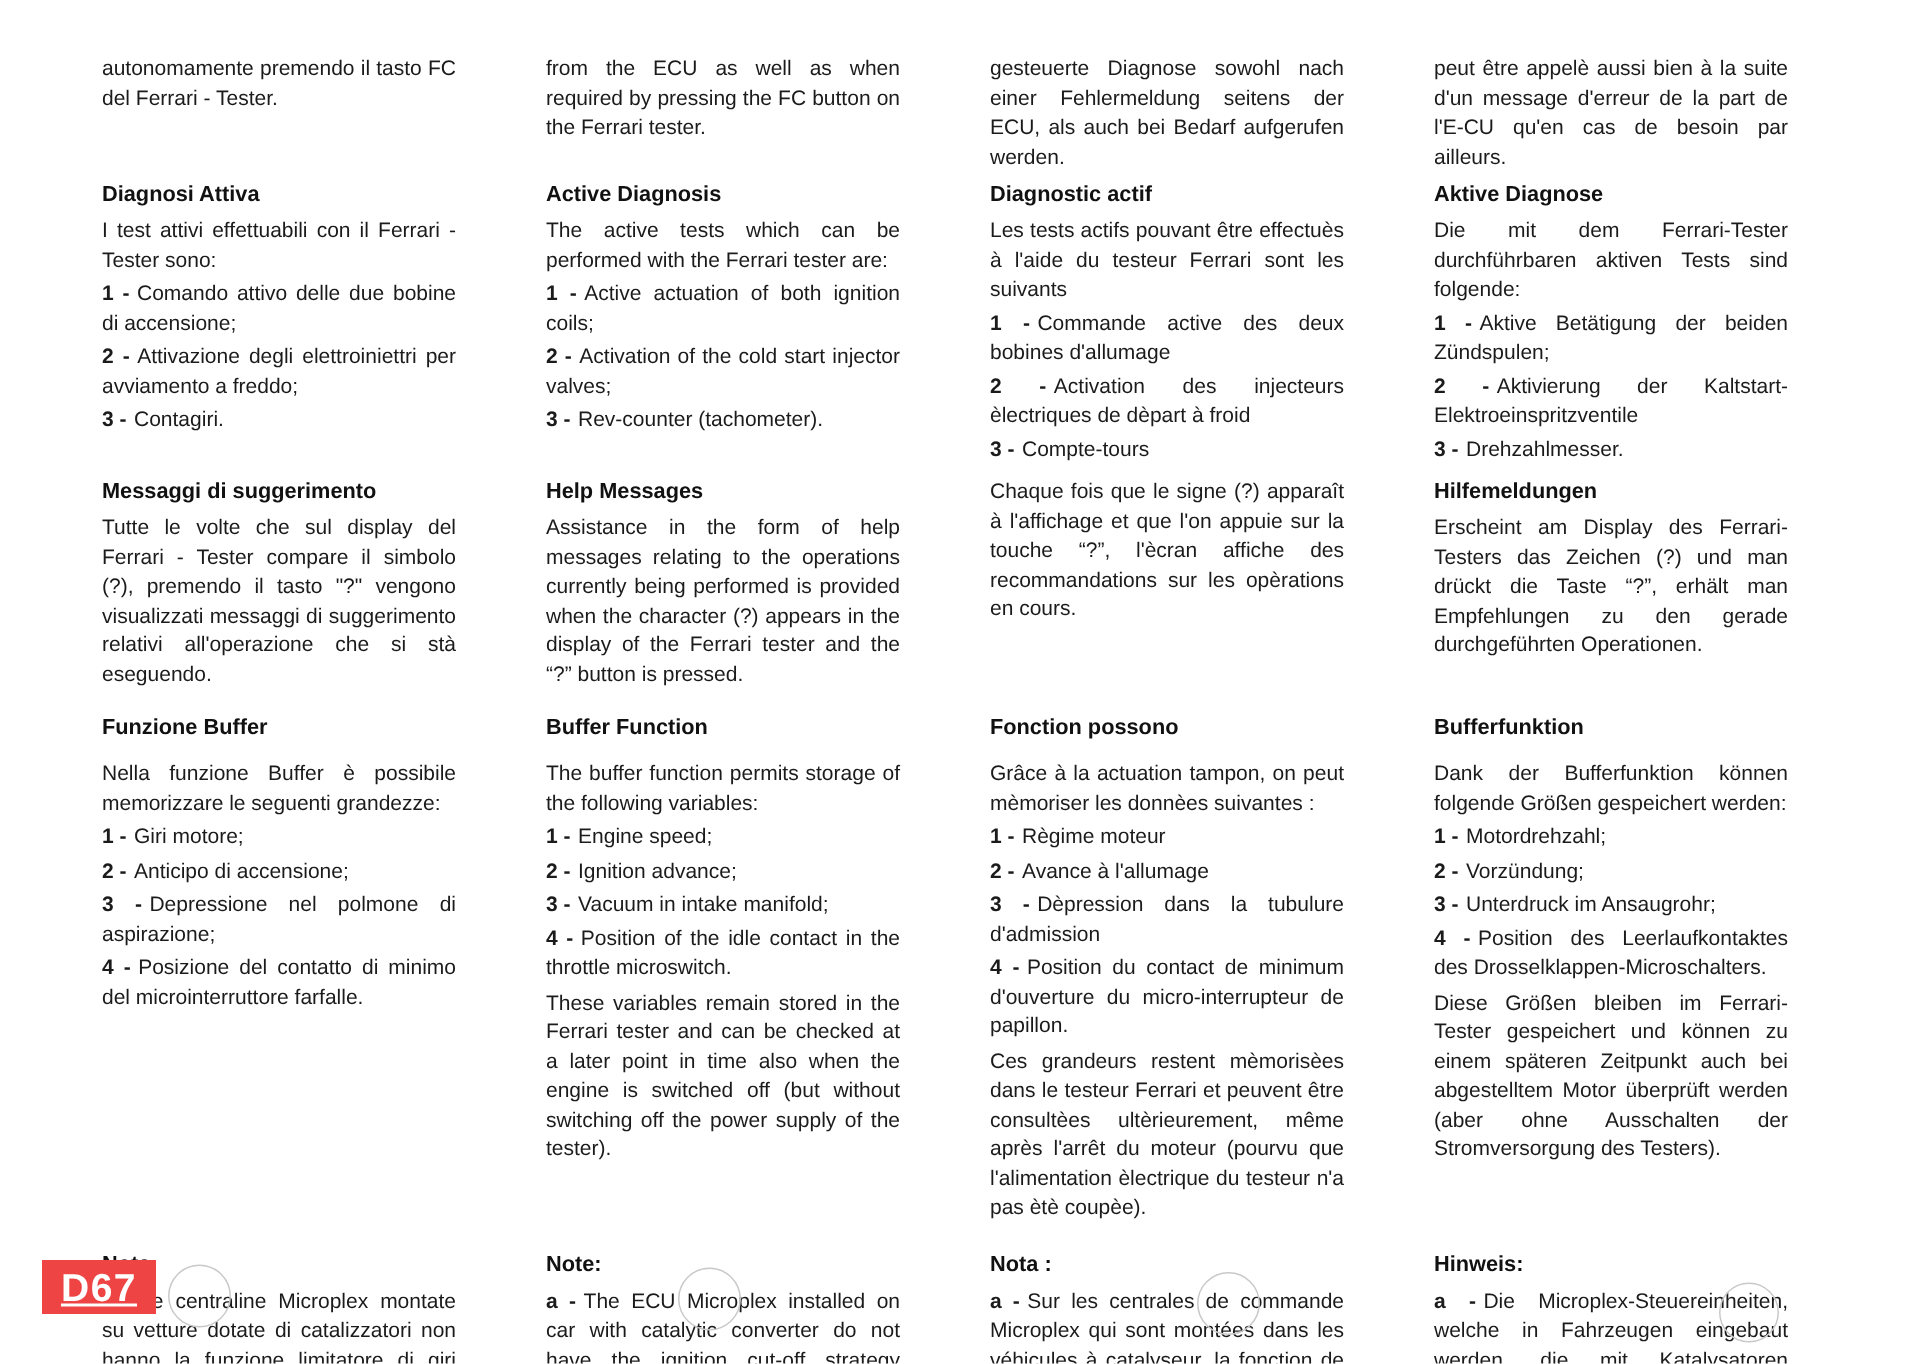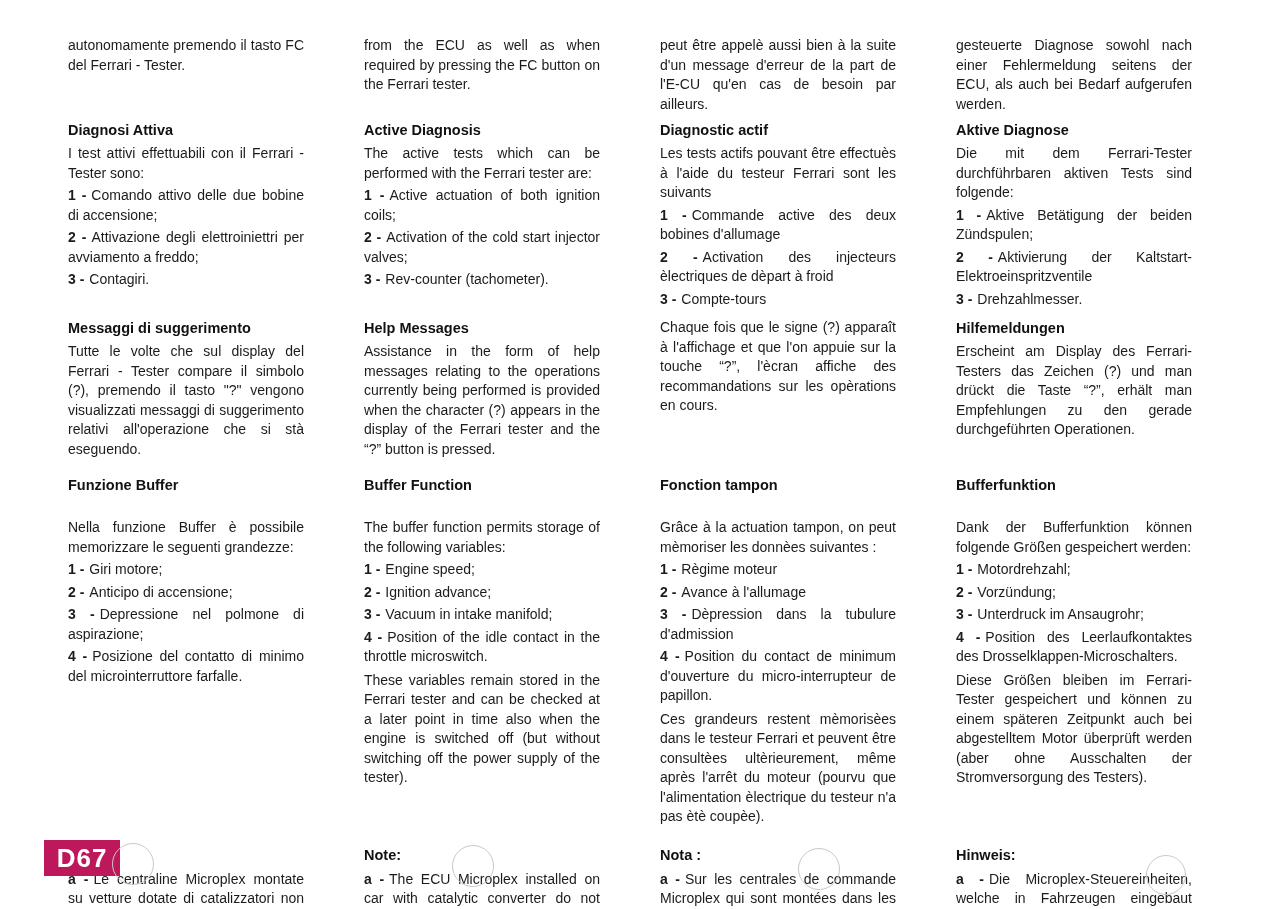--- a/index.html
+++ b/index.html
@@ -15,37 +15,38 @@
   .grid{
     position:absolute;left:68px;top:36px;width:1124px;
     display:grid;
     grid-template-columns:repeat(4,236px);
     column-gap:60px;
     row-gap:6px;
   }
   .cell{min-width:0;}
   p{margin:0;font-size:14px;line-height:19.5px;text-align:justify;}
   h3{margin:0 0 4px 0;font-size:14.5px;line-height:20px;font-weight:bold;color:#111;text-align:left;}
-  .h-buffer{margin-bottom:23px;}
+  .h-buffer{margin-bottom:11px;}
   .lead{margin-bottom:2px;}
   .item{margin-top:3px;}
   .num{font-weight:bold;margin-right:5px;}
   .after-items{margin-top:4px;}
   .r-help{padding-top:3px;}
   .r-buffer{padding-top:10px;}
   .r-note{padding-top:12px;}
   .note-item{margin-top:5px;}
   .badge{
-    position:absolute;left:44px;top:840px;
+    position:absolute;left:28px;top:840px;
     width:76px;height:36px;
-    background:#be185d;
+    background:#ef4444;
     color:#ffffff;
     display:flex;align-items:center;justify-content:center;
     font-weight:bold;font-size:26px;letter-spacing:1px;
     font-family:"Liberation Sans", sans-serif;
+    text-decoration:underline;
   }
   .hole{
     position:absolute;width:40px;height:40px;border-radius:50%;
     border:1.5px solid #c9c9c9;background:transparent;
   }
   .hole-1{left:112px;top:843px;}
   .hole-2{left:452px;top:845px;}
   .hole-3{left:798px;top:848px;}
   .hole-4{left:1146px;top:855px;width:38px;height:38px;}
 </style>
@@ -55,24 +56,24 @@
 <div class="page">
   <div class="grid">
 
     <div class="cell">
       <p>autonomamente premendo il tasto FC del Ferrari - Tester.</p>
     </div>
     <div class="cell">
       <p>from the ECU as well as when required by pressing the FC button on the Ferrari tester.</p>
     </div>
     <div class="cell">
-      <p>peut être appelè aussi bien à la suite d'un message d'erreur de la part de l'E-CU qu'en cas de besoin par ailleurs.</p>
+      <p>gesteuerte Diagnose sowohl nach einer Fehlermeldung seitens der ECU, als auch bei Bedarf aufgerufen werden.</p>
     </div>
     <div class="cell">
-      <p>gesteuerte Diagnose sowohl nach einer Fehlermeldung seitens der ECU, als auch bei Bedarf aufgerufen werden.</p>
+      <p>peut être appelè aussi bien à la suite d'un message d'erreur de la part de l'E-CU qu'en cas de besoin par ailleurs.</p>
     </div>
 
     <div class="cell">
       <h3>Diagnosi Attiva</h3>
       <p class="lead">I test attivi effettuabili con il Ferrari - Tester sono:</p>
       <p class="item"><b class="num">1 -</b><span>Comando attivo delle due bobine di accensione;</span></p>
       <p class="item"><b class="num">2 -</b><span>Attivazione degli elettroiniettri per avviamento a freddo;</span></p>
       <p class="item"><b class="num">3 -</b><span>Contagiri.</span></p>
     </div>
     <div class="cell">
@@ -124,21 +125,21 @@
     <div class="cell r-buffer">
       <h3 class="h-buffer">Buffer Function</h3>
       <p class="lead">The buffer function permits storage of the following variables:</p>
       <p class="item"><b class="num">1 -</b><span>Engine speed;</span></p>
       <p class="item"><b class="num">2 -</b><span>Ignition advance;</span></p>
       <p class="item"><b class="num">3 -</b><span>Vacuum in intake manifold;</span></p>
       <p class="item"><b class="num">4 -</b><span>Position of the idle contact in the throttle microswitch.</span></p>
       <p class="after-items">These variables remain stored in the Ferrari tester and can be checked at a later point in time also when the engine is switched off (but without switching off the power supply of the tester).</p>
     </div>
     <div class="cell r-buffer">
-      <h3 class="h-buffer">Fonction tampon</h3>
+      <h3 class="h-buffer">Fonction possono</h3>
       <p class="lead">Grâce à la actuation tampon, on peut mèmoriser les donnèes suivantes :</p>
       <p class="item"><b class="num">1 -</b><span>Règime moteur</span></p>
       <p class="item"><b class="num">2 -</b><span>Avance à l'allumage</span></p>
       <p class="item"><b class="num">3 -</b><span>Dèpression dans la tubulure d'admission</span></p>
       <p class="item"><b class="num">4 -</b><span>Position du contact de minimum d'ouverture du micro-interrupteur de papillon.</span></p>
       <p class="after-items">Ces grandeurs restent mèmorisèes dans le testeur Ferrari et peuvent être consultèes ultèrieurement, même après l'arrêt du moteur (pourvu que l'alimentation èlectrique du testeur n'a pas ètè coupèe).</p>
     </div>
     <div class="cell r-buffer">
       <h3 class="h-buffer">Bufferfunktion</h3>
       <p class="lead">Dank der Bufferfunktion können folgende Größen gespeichert werden:</p>

